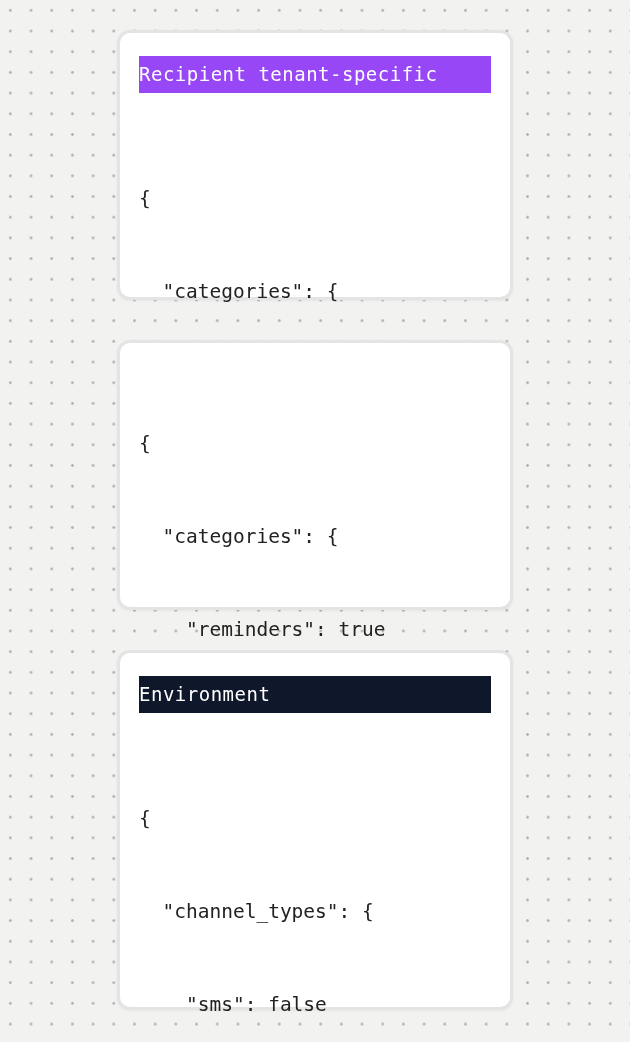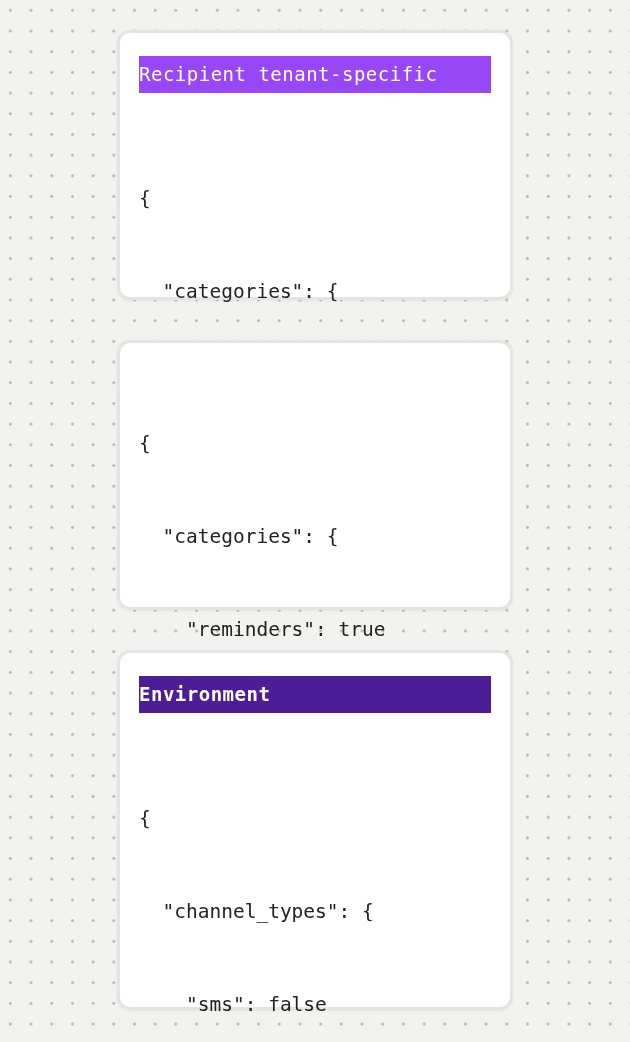--- a/index.html
+++ b/index.html
@@ -83,21 +83,21 @@
     <div class="code">
       <div class="code-line">{</div>
       <div class="code-line">  "categories": {</div>
       <div class="code-line">    "reminders": true</div>
       <div class="code-line">  }</div>
       <div class="code-line">}</div>
     </div>
   </div>
 
   <div class="card card-3">
-    <div class="badge" style="background-color: #4c1d95; font-weight: bold;">Environment</div>
+    <div class="badge" style="background-color: #0f172a;">Environment</div>
     <div class="code">
       <div class="code-line">{</div>
       <div class="code-line">  "channel_types": {</div>
       <div class="code-line">    "sms": false</div>
       
       
       
       
       
     </div>

